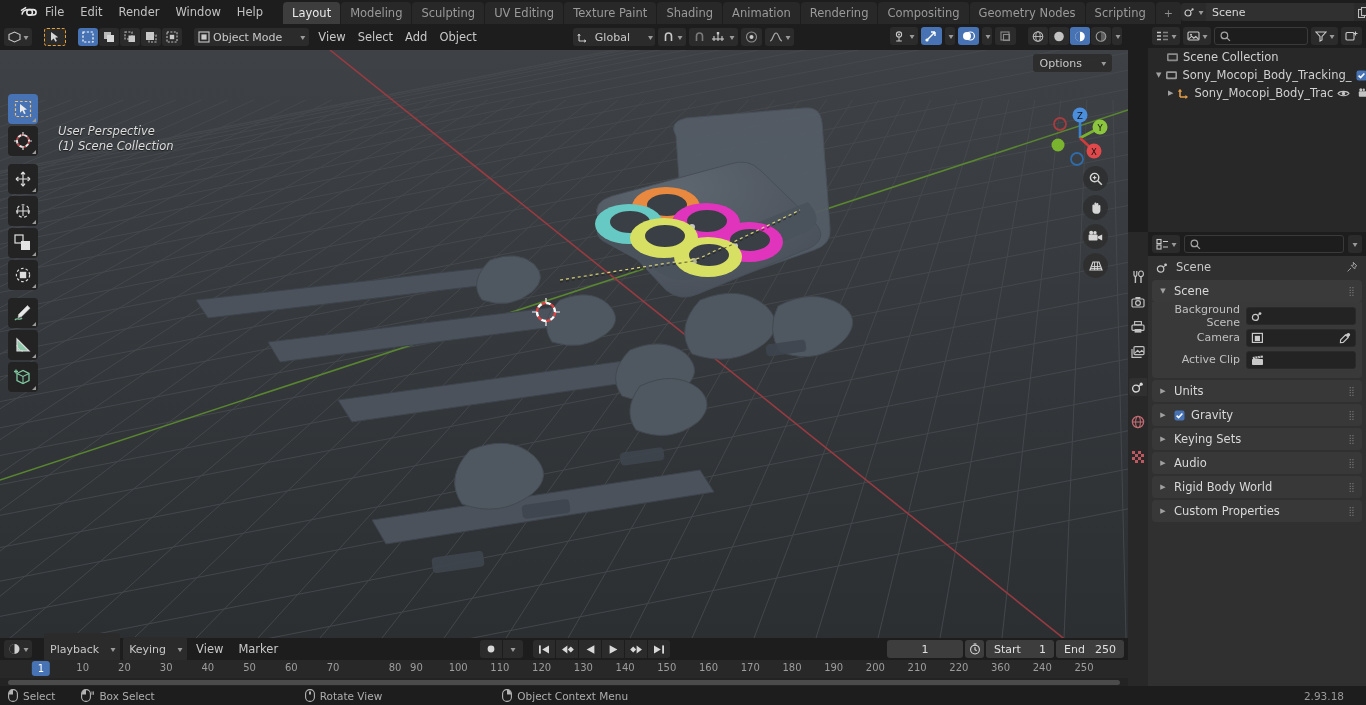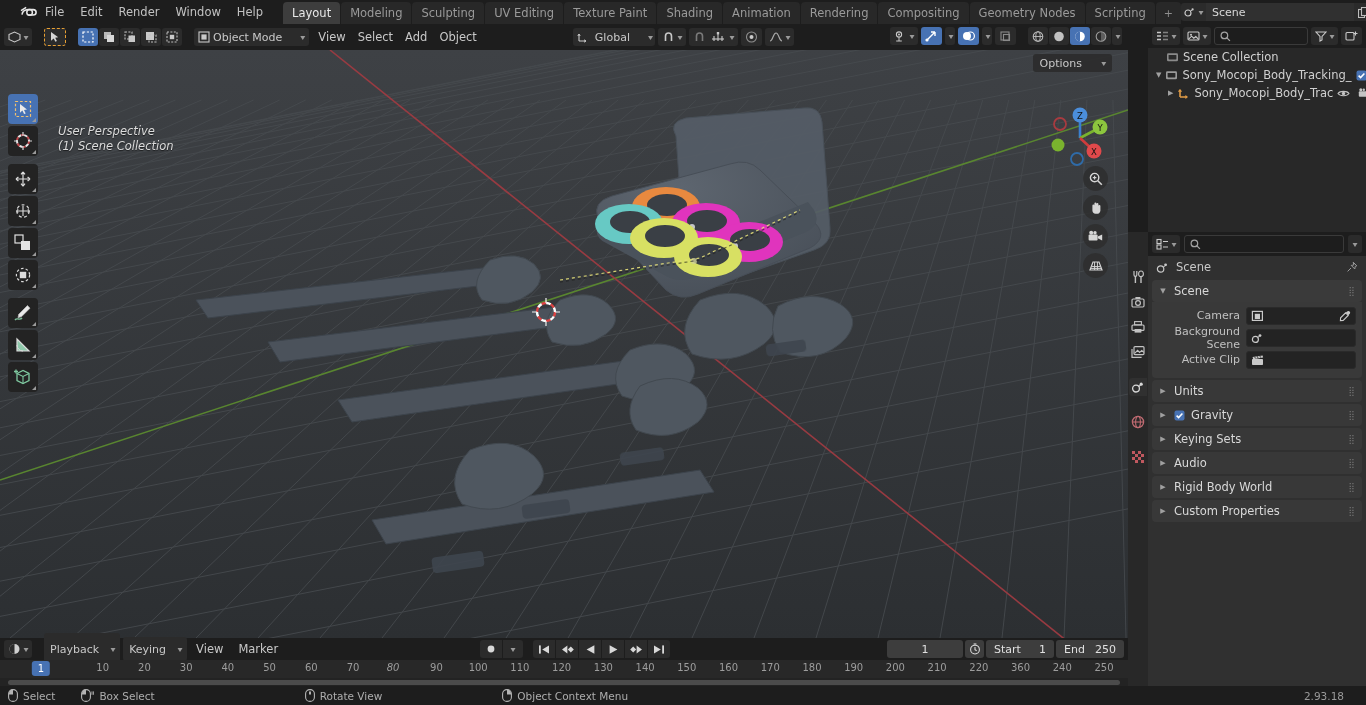--- a/index.html
+++ b/index.html
@@ -141,21 +141,21 @@
   .pb-btn{ width:18px; height:18px; background:#2b2b2b; display:flex; align-items:center; justify-content:center;}
   .num-field{
     height:18px; background:#3d3d3d; border-radius:3px; display:flex; align-items:center;
     justify-content:center; color:#e0e0e0; font-size:11px;
   }
   .se-field{
     height:18px; background:#3d3d3d; border-radius:3px; display:flex; align-items:center;
     gap:10px; padding:0 8px; color:#e0e0e0; font-size:11px;
   }
   .tl-ruler{ position:relative; height:18px; background:#282828; }
-  .tick{ position:absolute; top:2px; font-size:10px; color:#9d9d9d; transform:translateX(-50%);margin-left:20px; }
+  .tick{ position:absolute; top:2px; font-size:10px; color:#9d9d9d; transform:translateX(-50%); }
   .playhead{
     position:absolute; top:1px; height:15px; background:#4772b3; border-radius:3px;
     color:#fff; font-size:10px; display:flex; align-items:center; justify-content:center;
     padding:0 6px; transform:translateX(-50%);
   }
   .tl-scroll{ position:relative; height:8px; background:#232323; }
   .tl-scroll .bar{ position:absolute; left:8px; right:8px; top:2px; height:5px; background:#4b4b4b; border-radius:3px;}
 
   
   .statusbar{
@@ -944,48 +944,48 @@
       </div>
 
       <div id="props-panels">
           <div class="panel-head">
             <span class="tri">▼</span>
             <span>Scene</span>
             <span class="grip">⣿</span>
           </div>
           <div class="panel-body">
             <div class="field-row">
+              <span class="field-label">Background Scene</span>
+              <span class="field-ctrl">
+                <span>
+                  <svg width="13" height="12" viewBox="0 0 13 12">
+                    <circle cx="4.4" cy="7.4" r="3" fill="none" stroke="#c9c9c9" stroke-width="1.2"></circle>
+                    <circle cx="9" cy="3.6" r="1.4" fill="#c9c9c9"></circle>
+                    <path d="M6.6 5.6l1.8-1.4" stroke="#c9c9c9" stroke-width="1"></path>
+                  </svg>
+                </span>
+                <span></span>
+              </span>
+            </div>
+            <div class="field-row">
               <span class="field-label">Camera</span>
               <span class="field-ctrl">
                 <span>
                   <svg width="13" height="12" viewBox="0 0 13 12">
                     <rect x="1.4" y="1.4" width="10" height="9" fill="none" stroke="#c9c9c9" stroke-width="1.2"></rect>
                     <rect x="3.8" y="3.8" width="5.2" height="5.2" fill="#c9c9c9"></rect>
                   </svg>
                 </span>
                 <span></span>
                 <span class="eyedrop">
                   <svg width="12" height="12" viewBox="0 0 12 12">
                     <path d="M8.6 1.2a1.8 1.8 0 012.4 2.4L9.4 5.2 6.8 2.6z" fill="#c9c9c9"></path>
                     <path d="M6.6 2.8l2.6 2.6-5 5-2.8.2.2-2.8z" fill="none" stroke="#c9c9c9" stroke-width="1.1"></path>
                   </svg>
                 </span>
-              </span>
-            </div>
-            <div class="field-row">
-              <span class="field-label">Background Scene</span>
-              <span class="field-ctrl">
-                <span>
-                  <svg width="13" height="12" viewBox="0 0 13 12">
-                    <circle cx="4.4" cy="7.4" r="3" fill="none" stroke="#c9c9c9" stroke-width="1.2"></circle>
-                    <circle cx="9" cy="3.6" r="1.4" fill="#c9c9c9"></circle>
-                    <path d="M6.6 5.6l1.8-1.4" stroke="#c9c9c9" stroke-width="1"></path>
-                  </svg>
-                </span>
-                <span></span>
               </span>
             </div>
             <div class="field-row">
               <span class="field-label">Active Clip</span>
               <span class="field-ctrl">
                 <span>
                   <svg width="13" height="12" viewBox="0 0 13 12">
                     <rect x="1" y="5" width="11" height="6" rx="0.8" fill="#c9c9c9"></rect>
                     <path d="M1.6 3l10-1.6.5 2.2-10 1.6z" fill="#c9c9c9"></path>
                     <path d="M3.6 2.6l.8 1.8M6.2 2.2l.8 1.8M8.8 1.8l.8 1.8" stroke="#393939" stroke-width="0.9"></path>
@@ -1137,21 +1137,21 @@
     </div>
 
     <div class="tl-ruler" id="tl-ruler">
         <div class="tick" style="left: 82.72px;">10</div>
         <div class="tick" style="left: 124.44px;">20</div>
         <div class="tick" style="left: 166.16px;">30</div>
         <div class="tick" style="left: 207.88px;">40</div>
         <div class="tick" style="left: 249.6px;">50</div>
         <div class="tick" style="left: 291.32px;">60</div>
         <div class="tick" style="left: 333.04px;">70</div>
-        <div class="tick" style="left: 373px; font-style: italic;">80</div>
+        <div class="tick" style="left: 395px;">80</div>
         <div class="tick" style="left: 416.48px;">90</div>
         <div class="tick" style="left: 458.2px;">100</div>
         <div class="tick" style="left: 499.92px;">110</div>
         <div class="tick" style="left: 541.64px;">120</div>
         <div class="tick" style="left: 583.36px;">130</div>
         <div class="tick" style="left: 625.08px;">140</div>
         <div class="tick" style="left: 666.8px;">150</div>
         <div class="tick" style="left: 708.52px;">160</div>
         <div class="tick" style="left: 750.24px;">170</div>
         <div class="tick" style="left: 791.96px;">180</div>

